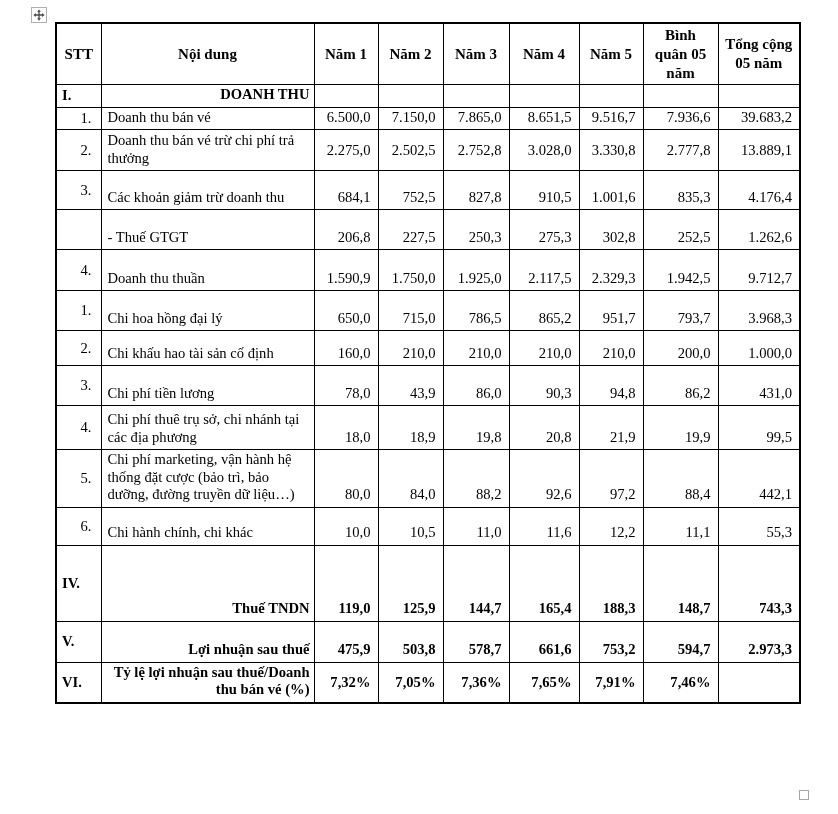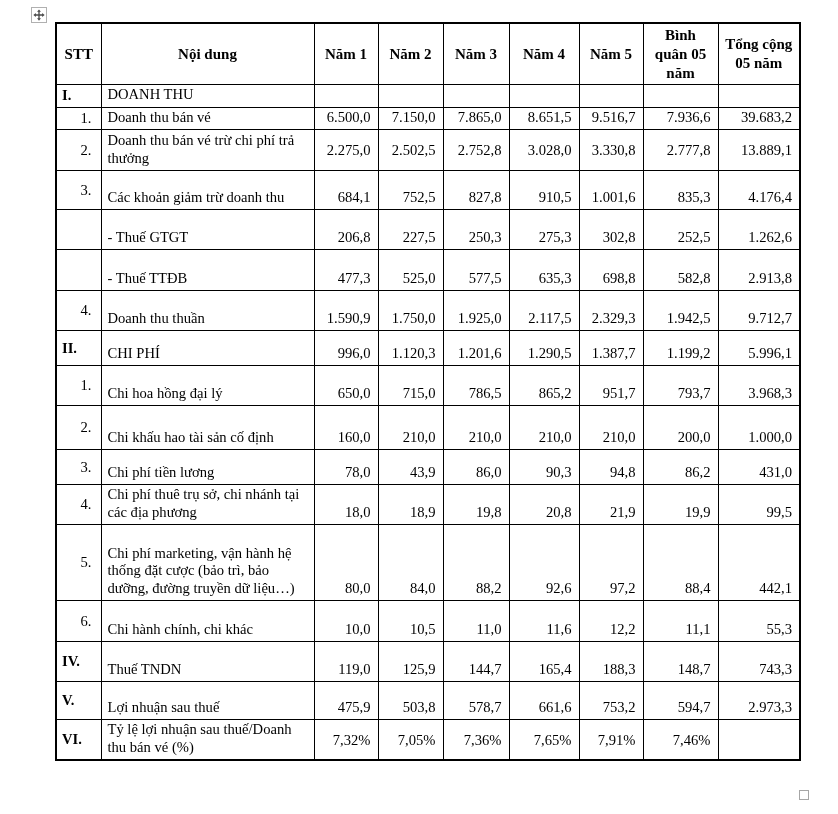--- a/index.html
+++ b/index.html
@@ -23,21 +23,21 @@
   thead tr{height:60px;}
   th{font-weight:bold;font-size:15px;line-height:1.25;text-align:center;vertical-align:middle;padding:2px 5px;}
 
   td{font-size:14.6px;line-height:1.2;}
   td.stt{vertical-align:middle;padding:0;}
   td.stt.roman{text-align:left;padding-left:5px;font-weight:bold;}
   td.stt.arabic{text-align:right;padding-right:9px;}
   td.label{vertical-align:bottom;text-align:left;padding:1px 4px 3px 6px;}
   td.label.indent{}
   td.value{vertical-align:bottom;text-align:right;padding:1px 7px 3px 2px;}
-  tr.bold td.label, tr.bold td.value{font-weight:normal;}
+  tr.bold td.label, tr.bold td.value{font-weight:bold;text-align:right;}
   tr.vmid td.value{vertical-align:middle;padding-bottom:0;}
 
   tbody tr:nth-child(1){height:20px;}
   tbody tr:nth-child(2){height:20px;}
   tbody tr:nth-child(3){height:41px;}
   tbody tr:nth-child(4){height:39px;}
   tbody tr:nth-child(5){height:40px;}
   tbody tr:nth-child(6){height:41px;}
   tbody tr:nth-child(7){height:40px;}
   tbody tr:nth-child(8){height:35px;}
@@ -140,51 +140,29 @@
           <td class="label indent">- Thuế GTGT</td>
           <td class="value">206,8</td>
           <td class="value">227,5</td>
           <td class="value">250,3</td>
           <td class="value">275,3</td>
           <td class="value">302,8</td>
           <td class="value">252,5</td>
           <td class="value">1.262,6</td>
         </tr>
         <tr>
-          <td class="stt arabic"></td>
-          <td class="label indent">- Thuế TTĐB</td>
-          <td class="value">477,3</td>
-          <td class="value">525,0</td>
-          <td class="value">577,5</td>
-          <td class="value">635,3</td>
-          <td class="value">698,8</td>
-          <td class="value">582,8</td>
-          <td class="value">2.913,8</td>
-        </tr>
-        <tr>
           <td class="stt arabic">4.</td>
           <td class="label">Doanh thu thuần</td>
           <td class="value">1.590,9</td>
           <td class="value">1.750,0</td>
           <td class="value">1.925,0</td>
           <td class="value">2.117,5</td>
           <td class="value">2.329,3</td>
           <td class="value">1.942,5</td>
           <td class="value">9.712,7</td>
-        </tr>
-        <tr class="bold">
-          <td class="stt roman">II.</td>
-          <td class="label">CHI PHÍ</td>
-          <td class="value">996,0</td>
-          <td class="value">1.120,3</td>
-          <td class="value">1.201,6</td>
-          <td class="value">1.290,5</td>
-          <td class="value">1.387,7</td>
-          <td class="value">1.199,2</td>
-          <td class="value">5.996,1</td>
         </tr>
         <tr>
           <td class="stt arabic">1.</td>
           <td class="label">Chi hoa hồng đại lý</td>
           <td class="value">650,0</td>
           <td class="value">715,0</td>
           <td class="value">786,5</td>
           <td class="value">865,2</td>
           <td class="value">951,7</td>
           <td class="value">793,7</td>

